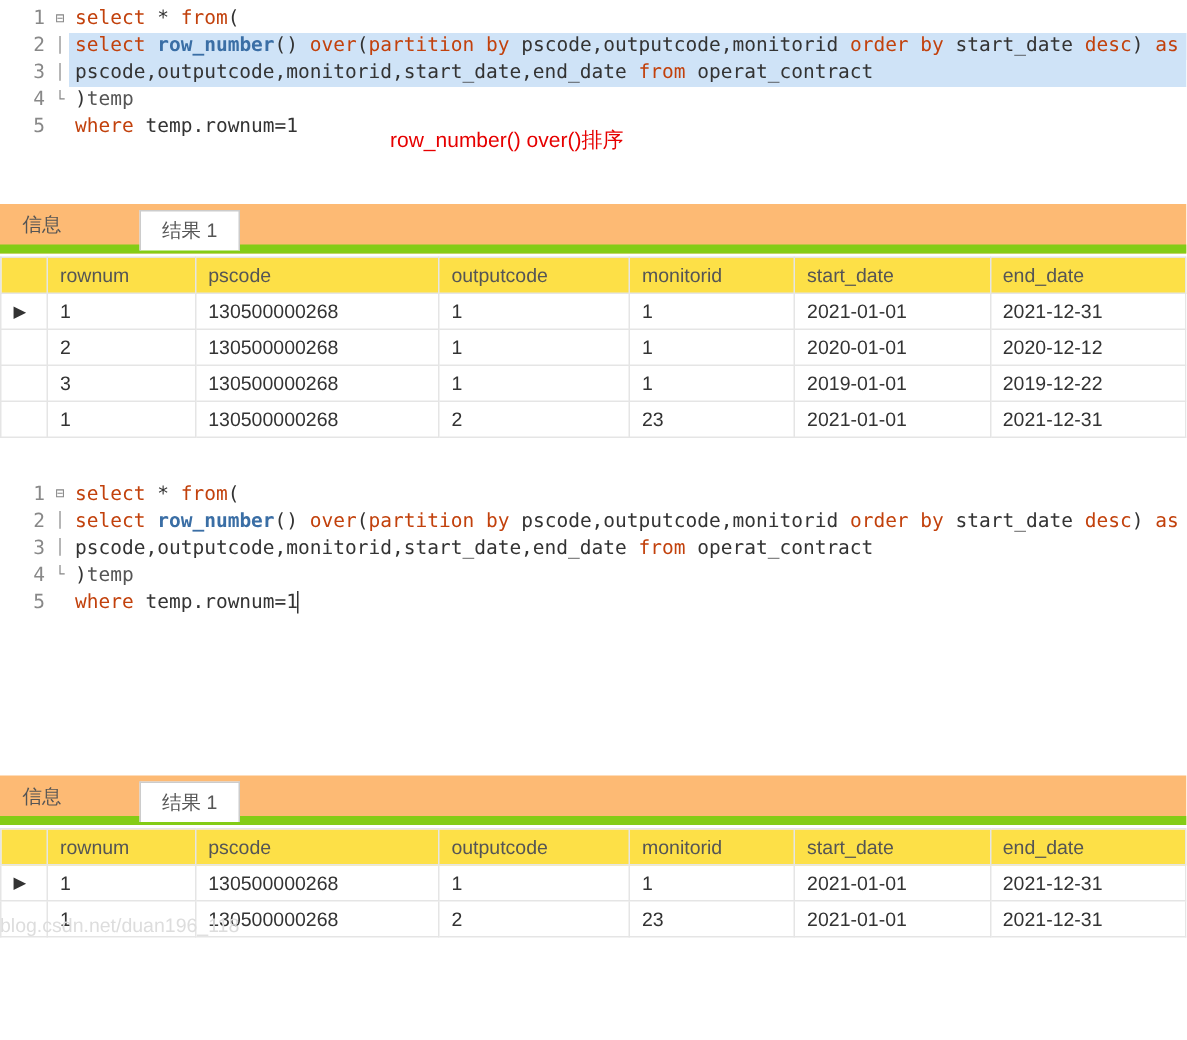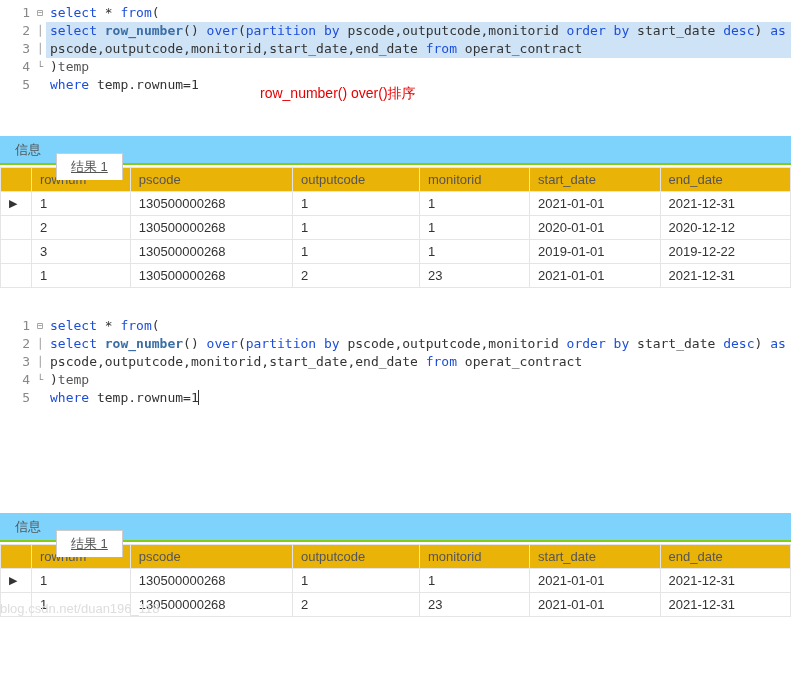--- a/index.html
+++ b/index.html
@@ -39,68 +39,68 @@
     color: #888;
     text-align: center;
     flex-shrink: 0;
     user-select: none;
   }
   .codecell {
     padding-left: 4px;
     white-space: pre;
     flex: 1;
   }
-  .kw { color: #1d4ed8; }
+  .kw { color: #c2410c; }
   .fn { color: #3a6ea5; font-weight: bold; }
   .nm { color: #555; }
   .hl {
     background: #cfe3f7;
     display: inline-block;
   }
   .redtext {
     color: #e60000;
     font-family: "Microsoft YaHei", sans-serif;
     font-size: 14px;
     padding-left: 50px;
     line-height: 26px;
   }
   .tabs {
     display: flex;
-    border-bottom: 2px solid #84cc16;
-    font-size: 13px;
-    background:#7dd3fc;
+    border-bottom: 6px solid #84cc16;
+    font-size: 13px;
+    background:#fdba74;
+    gap:37px;
   }
   .tab {
     padding: 4px 14px;
     border: 1px solid transparent;
     border-bottom: none;
     color:#555;
   }
   .tab.active {
     background: #fff;
     border-color: #ccc;
     position: relative;
-    top: 17px;
-    text-decoration: underline;
+    top: 4px;
   }
   table.result {
     border-collapse: collapse;
     width: 100%;
     font-size: 13px;
     margin-top: 2px;
   }
   table.result th, table.result td {
     border: 1px solid #e5e5e5;
     padding: 4px 8px;
     text-align: left;
     font-weight: normal;
     color:#333;
   }
   table.result th {
-    background: #eab308;
+    background: #fde047;
     color:#555;
   }
   .rowmark {
     width: 14px;
     text-align:center;
     color:#555;
     font-size:11px;
   }
   .rnum { text-align: right; padding-right: 20px; }
   .watermark {

